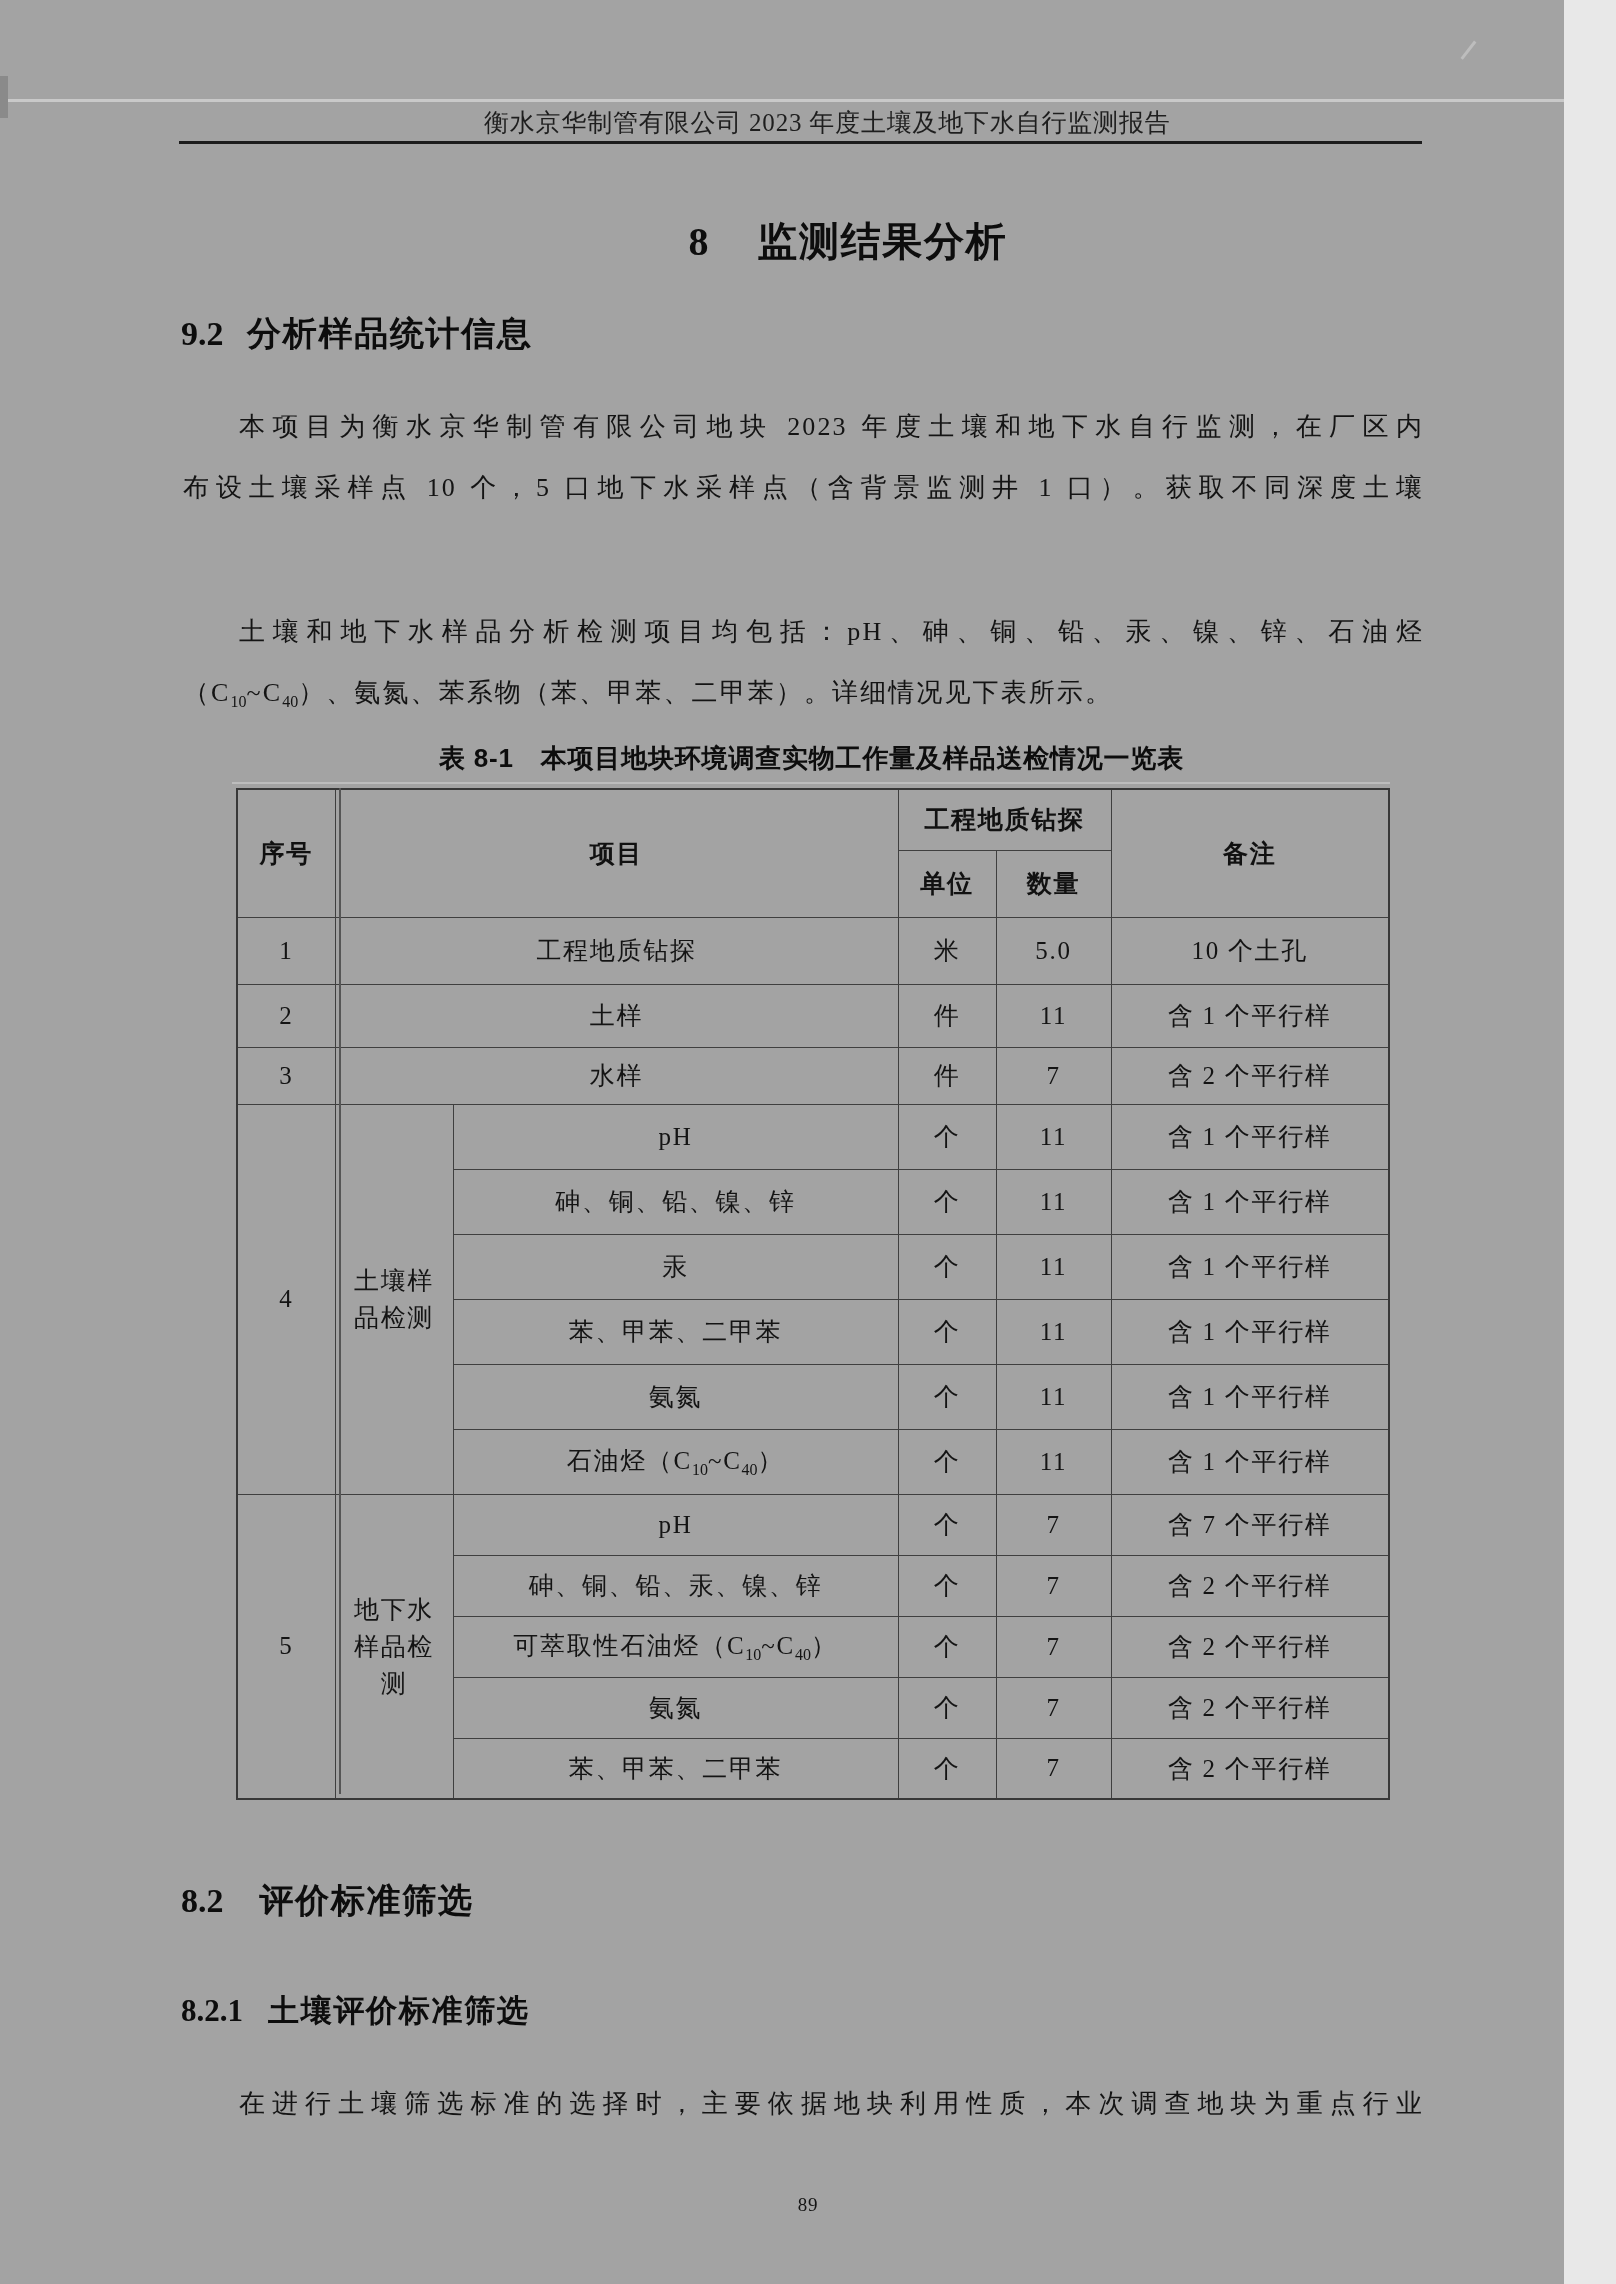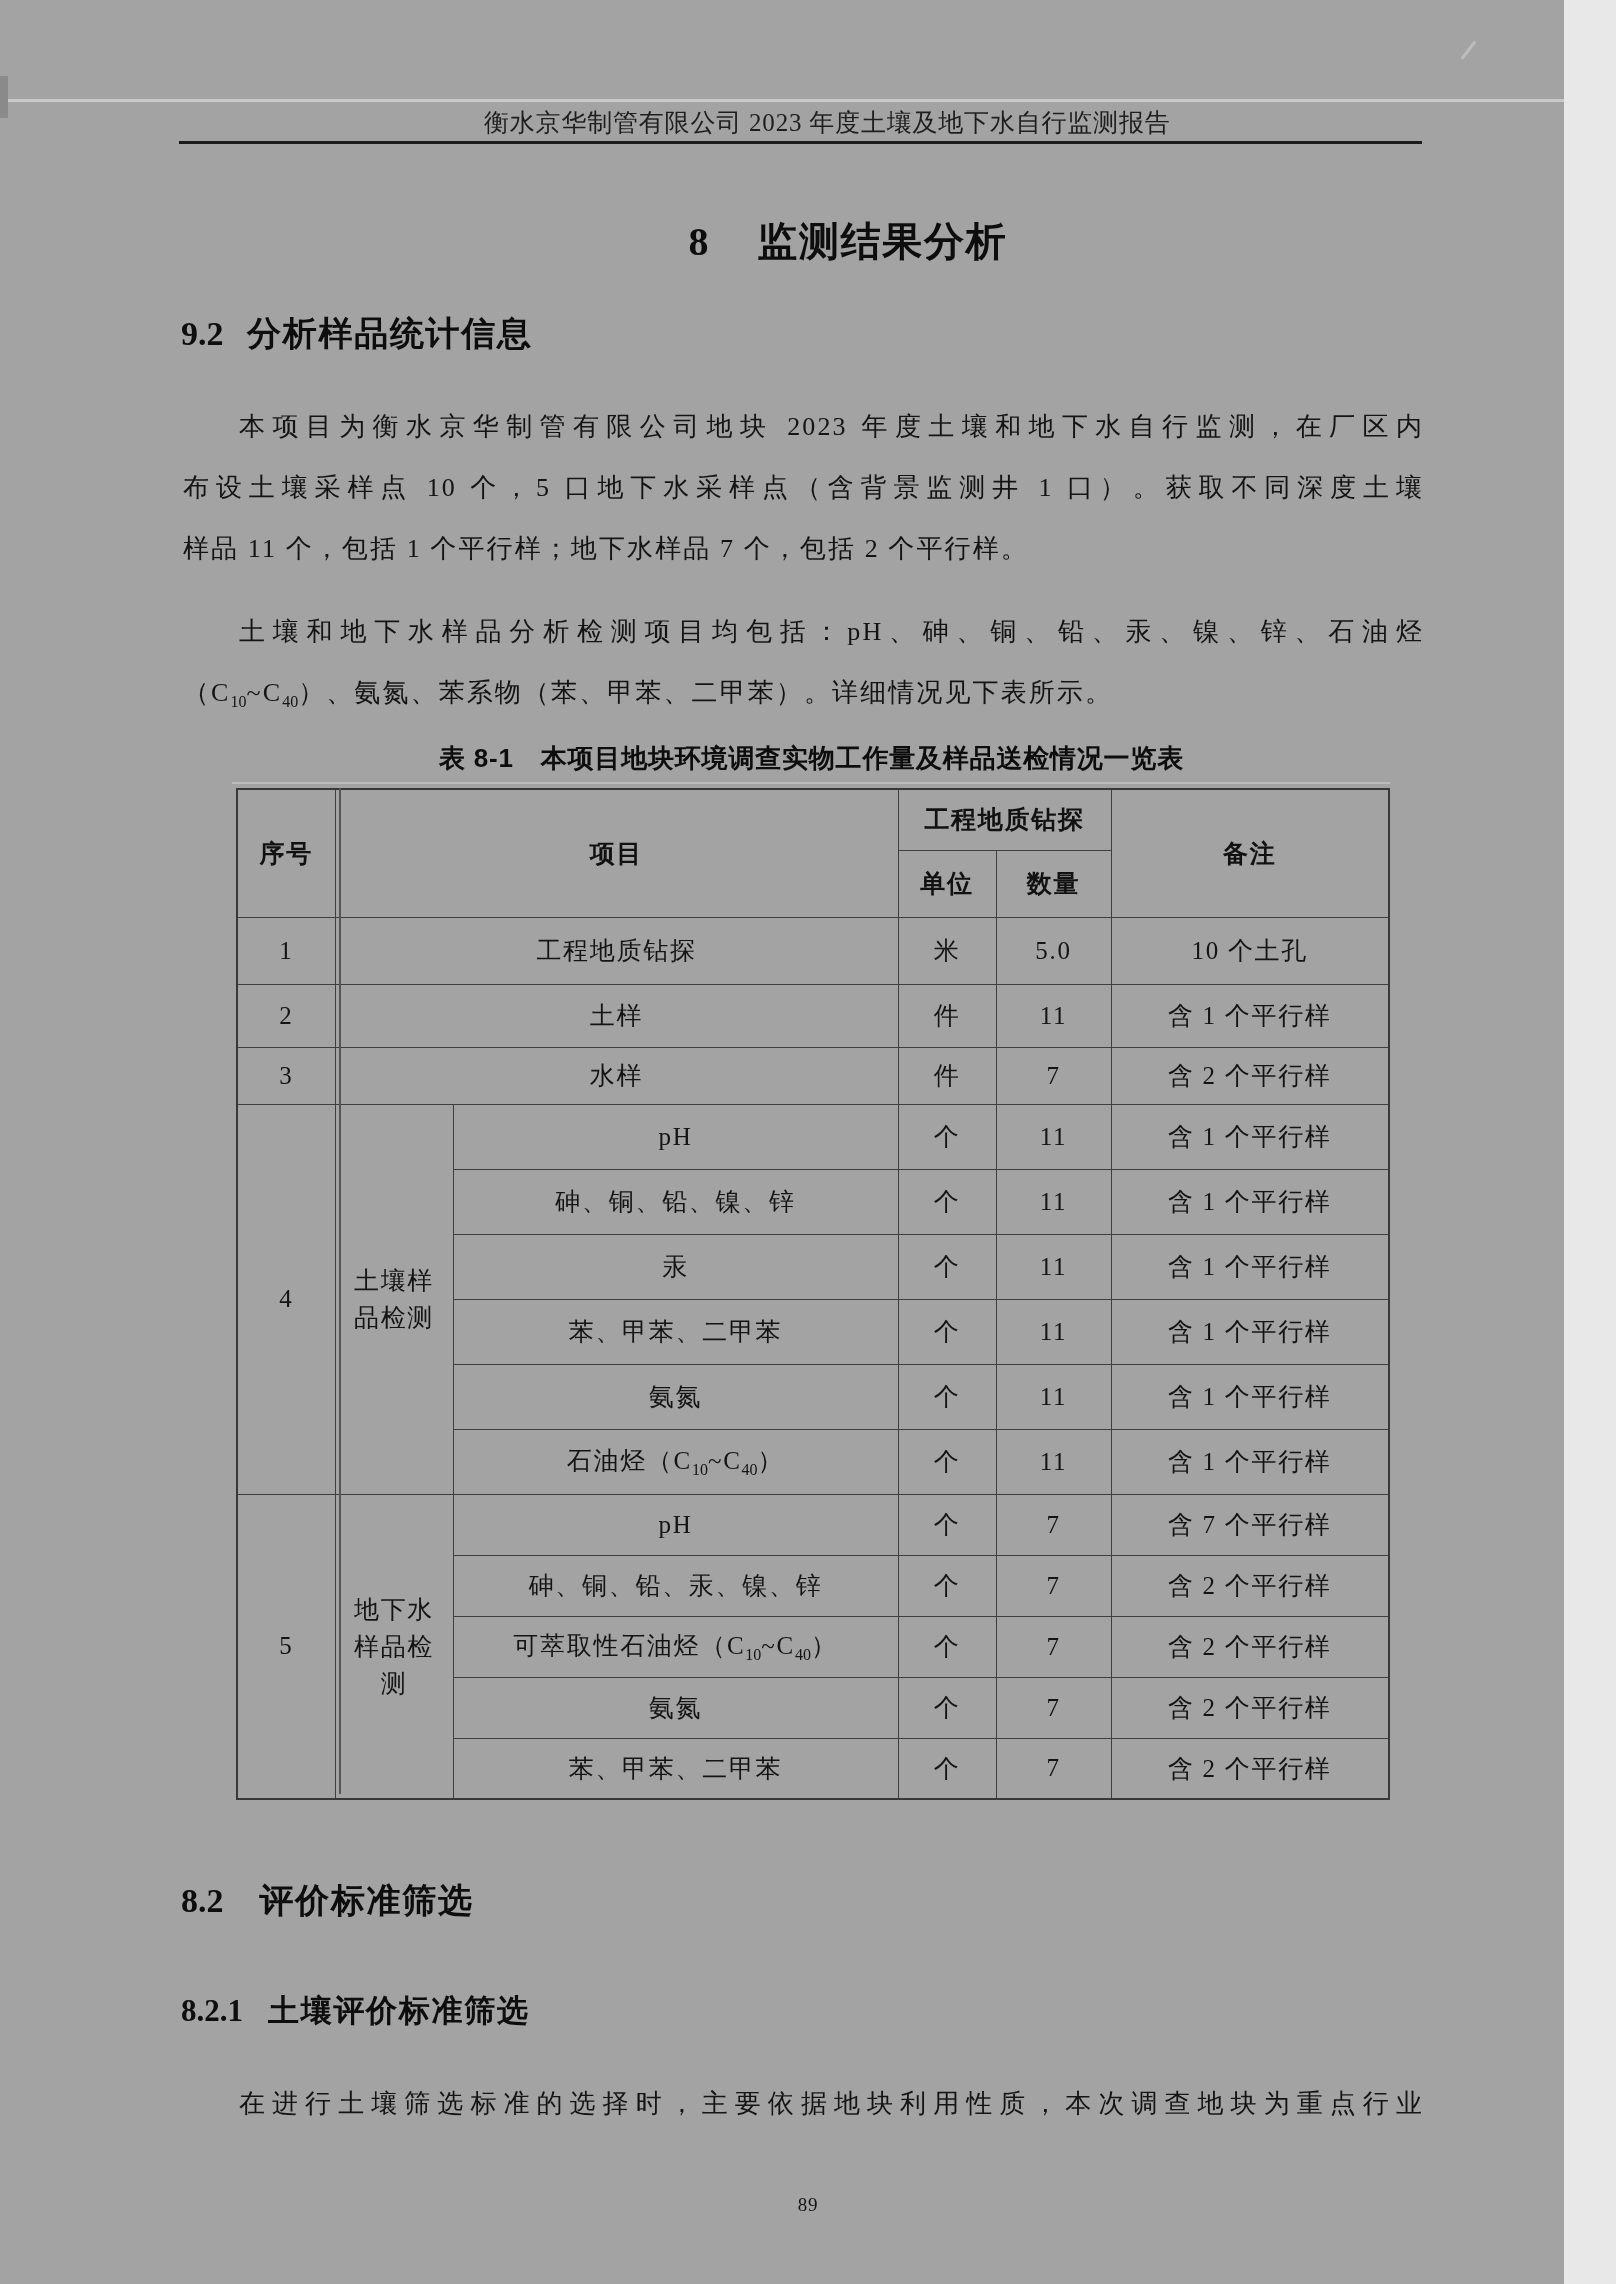--- a/index.html
+++ b/index.html
@@ -68,21 +68,20 @@
     <span class="num">8</span><span class="txt">监测结果分析</span>
   </div>
 
   <div class="h2" id="h81">
     <span class="num">9.2</span><span class="txt">分析样品统计信息</span>
   </div>
 
   <div class="para" id="para1">
     <div class="pline j ind">本项目为衡水京华制管有限公司地块 2023 年度土壤和地下水自行监测，在厂区内</div>
     <div class="pline j">布设土壤采样点 10 个，5 口地下水采样点（含背景监测井 1 口）。获取不同深度土壤</div>
-    <div class="pline">样品 11 个，包括 1 个平行样；地下水样品 7 个，包括 2 个平行样。</div>
   </div>
 
   <div class="para" id="para2">
     <div class="pline j ind">土壤和地下水样品分析检测项目均包括：pH、砷、铜、铅、汞、镍、锌、石油烃</div>
     <div class="pline"><span>（C</span><sub>10</sub><span>~C</span><sub>40</sub><span>）、氨氮、苯系物（苯、甲苯、二甲苯）。详细情况见下表所示。</span></div>
   </div>
 
   <div class="tbl-caption">
     <span class="cap-label">表 8-1</span><span class="cap-txt">本项目地块环境调查实物工作量及样品送检情况一览表</span>
   </div>

